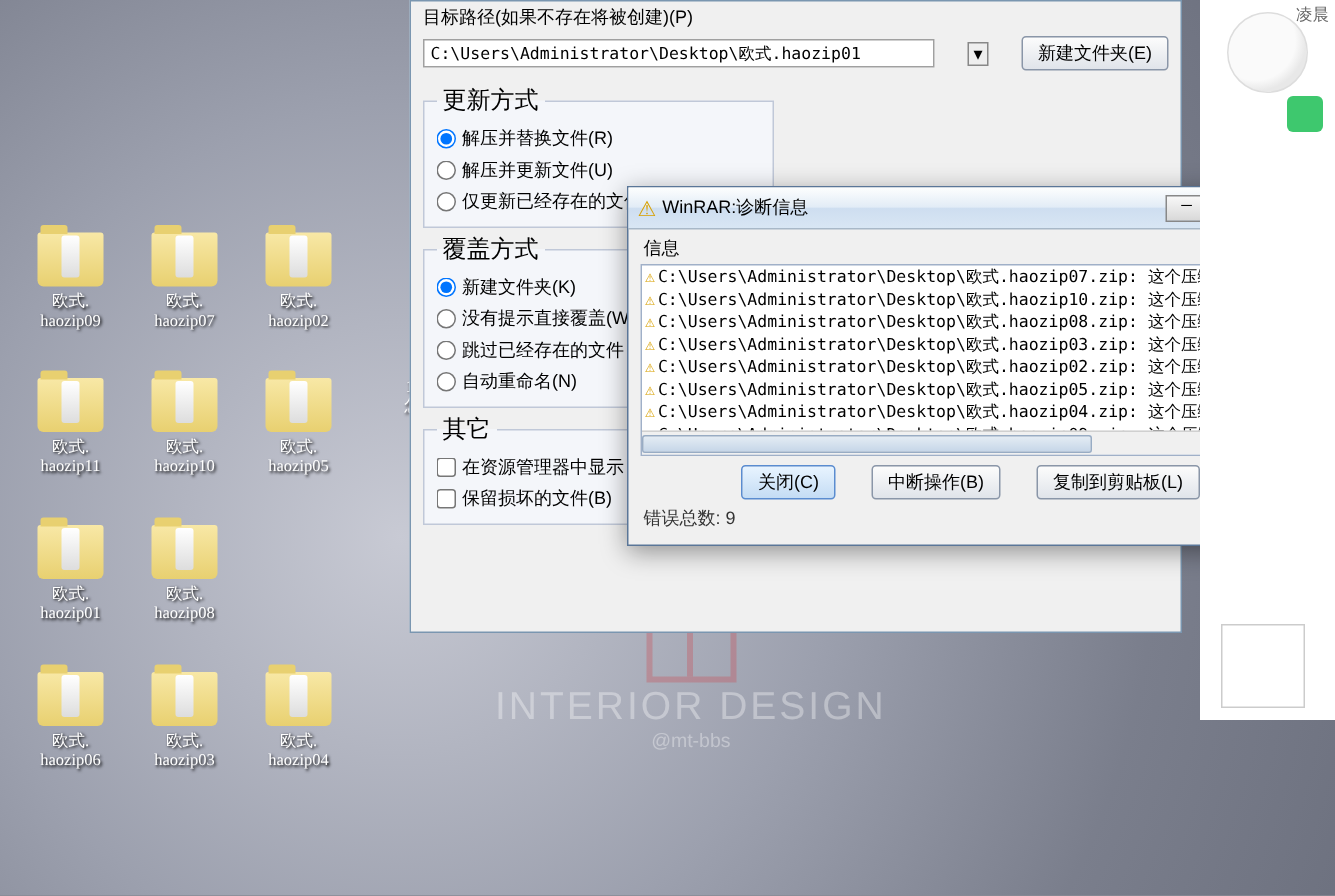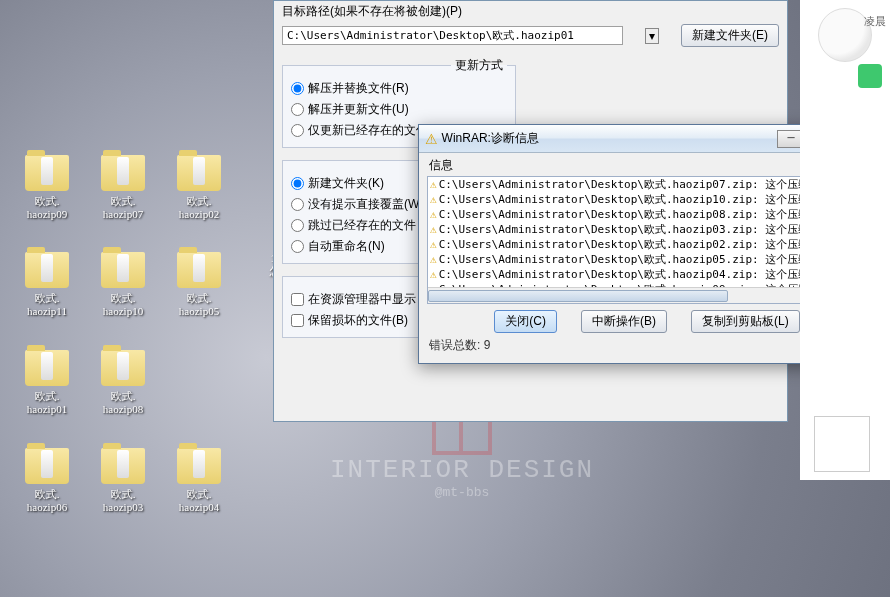--- a/index.html
+++ b/index.html
@@ -1,30 +1,30 @@
 <!DOCTYPE html>
 <html><head>
 <meta charset="utf-8">
 <style>
 * { box-sizing: border-box; margin: 0; padding: 0; }
 body { font-family: "Microsoft YaHei", SimSun, Arial, sans-serif; font-size: 12px; background: #888a94; width: 890px; height: 597px; overflow: hidden; position: relative; }
 .desktop-bg { position: absolute; inset: 0; background: radial-gradient(circle at 30% 60%, #c8cad4 0%, #9ca0ae 40%, #7a7e8c 70%, #6a6e7c 100%); }
-.watermark { position: absolute; left: 330px; top: 455px; color: rgba(255,255,255,0.35); font-family: Liberation Mono, monospace; text-align: center; pointer-events: none; }
+.watermark { position: absolute; left: 330px; top: 455px; color: rgba(255,255,255,0.35); font-family: Liberation Sans, sans-serif; text-align: center; pointer-events: none; }
 .watermark .logo { width: 60px; height: 50px; margin: 0 auto -50px; border: 4px solid rgba(200,80,90,0.35); border-top: none; position: relative; top: -50px; }
 .watermark .logo::after { content:""; position:absolute; left:45%; top:0; bottom:0; width:4px; background:rgba(200,80,90,0.35); }
 .watermark .title { font-size: 26px; letter-spacing: 2px; }
 .watermark .sub { font-size: 13px; }
 .icon { position: absolute; width: 70px; text-align: center; color: #fff; font-size: 11px; text-shadow: 1px 1px 2px #000; }
 .folder { width: 44px; height: 36px; background: linear-gradient(#f8e8a6,#e8d070); border-radius: 2px 2px 4px 4px; margin: 0 auto 4px; position: relative; }
 .folder::before { content:""; position:absolute; left:2px; top:-5px; width:18px; height:6px; background:#e8d070; border-radius:2px 2px 0 0; }
 .folder::after { content:""; position:absolute; left:50%; top:2px; width:12px; height:28px; background:linear-gradient(#fff,#ddd); transform:translateX(-50%); border-radius:2px; }
 .icon .lbl { line-height: 13px; font-family: Liberation Serif, serif; }
 .main-dialog { position: absolute; left: 273px; top: 0; width: 515px; height: 422px; background: #f0f0f0; border: 1px solid #7a96b0; }
 .fieldset { border: 1px solid #c0c8d8; margin: 4px 8px; padding: 4px 8px 6px; background:#f4f6fa; }
-.fieldset legend { font-size: 12px; padding: 0 4px; text-align: right; }
+.fieldset legend { font-size: 16px; padding: 0 4px; }
 .opt { padding: 2px 0; display:flex; align-items:center; gap:4px; }
 .path-row { display:flex; align-items:center; gap:22px; margin:2px 8px 6px; }
 .path-input { flex:1; border:1px solid #a0a0a0; background:#fff; padding:2px 4px; font-family: Consolas, monospace; font-size:11px; }
 .btn { background:linear-gradient(#fcfcfc,#e0e4ea); border:1px solid #8a96a8; border-radius:3px; padding:2px 10px; font-size:12px; cursor:pointer; }
 .btn.primary { background:linear-gradient(#e8f4ff,#c4dcf4); border-color:#5a8cd0; }
 .tree-pane { position:absolute; left:530px; top:44px; width:246px; height:78px; border:1px solid #a0b0c8; background:#fff; padding:2px 4px; font-family: SimSun; font-size:12px; line-height:15px; overflow:hidden; }
 .tree-row { display:flex; align-items:center; gap:3px; }
 .tree-indent-1 { padding-left: 14px; }
 .save-btn-row { position:absolute; left:280px; top:305px; width:130px; text-align:center; }
 .bottom-btns { position:absolute; left:540px; top:395px; display:flex; gap:8px; }
@@ -263,17 +263,17 @@
   </div>
   <div class="diag-btns">
     <button class="btn primary">关闭(C)</button>
     <button class="btn">中断操作(B)</button>
     <button class="btn">复制到剪贴板(L)</button>
   </div>
   <div class="err-count">错误总数:  9</div>
 </div>
 
 <div class="side-panel">
-  <div style="position:absolute;right:4px;top:14px;font-size:11px;color:#666;">凌晨</div>
+  <div style="position:absolute;right:4px;top:2px;font-size:11px;color:#666;">凌晨</div>
   <div class="avatar"></div>
   <div class="green-sq"></div>
   <div class="avatar2"></div>
 </div>
 
 </body></html>

